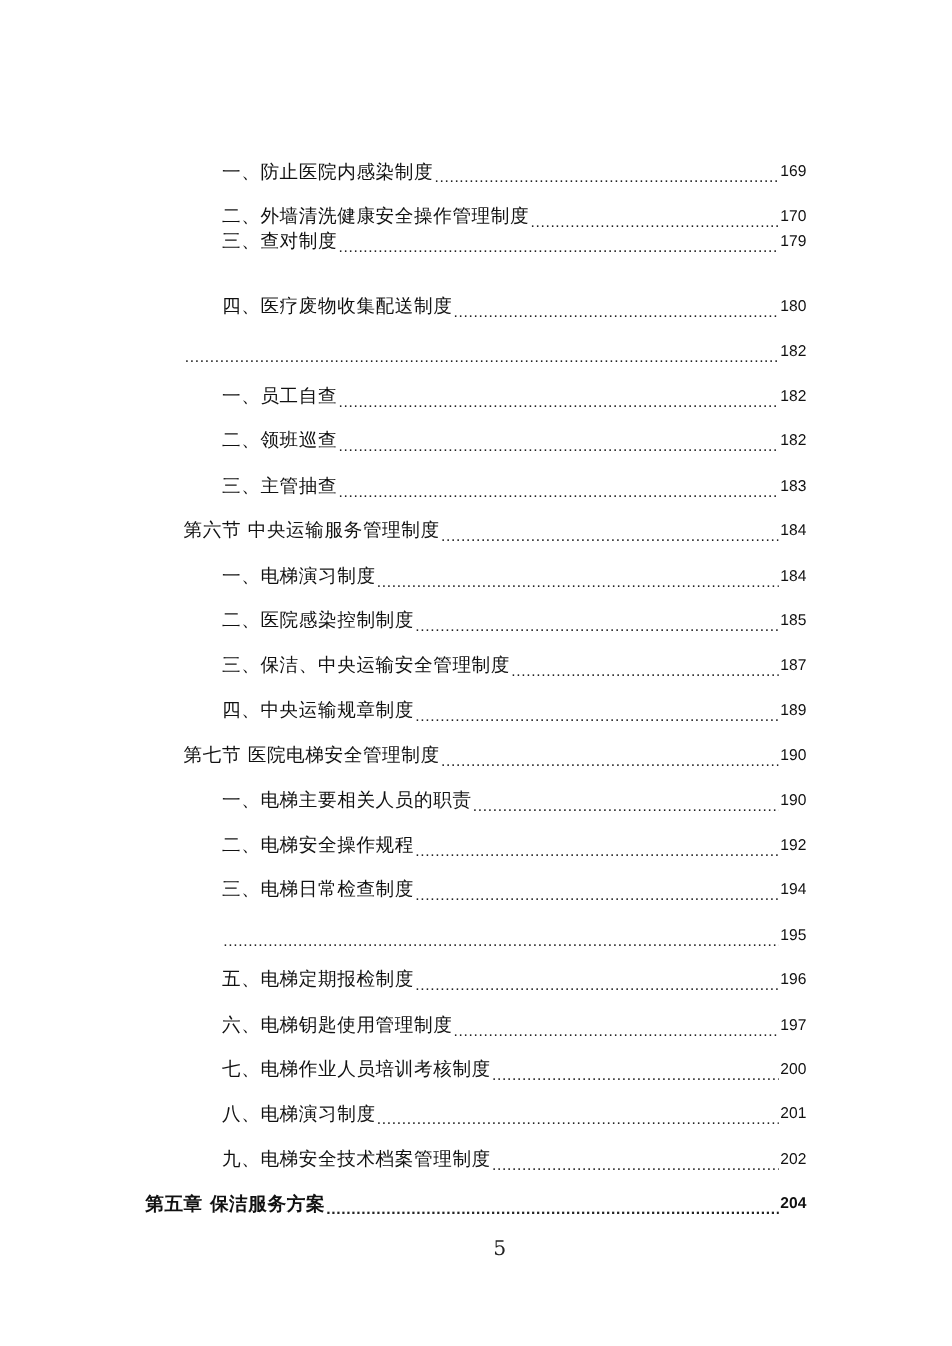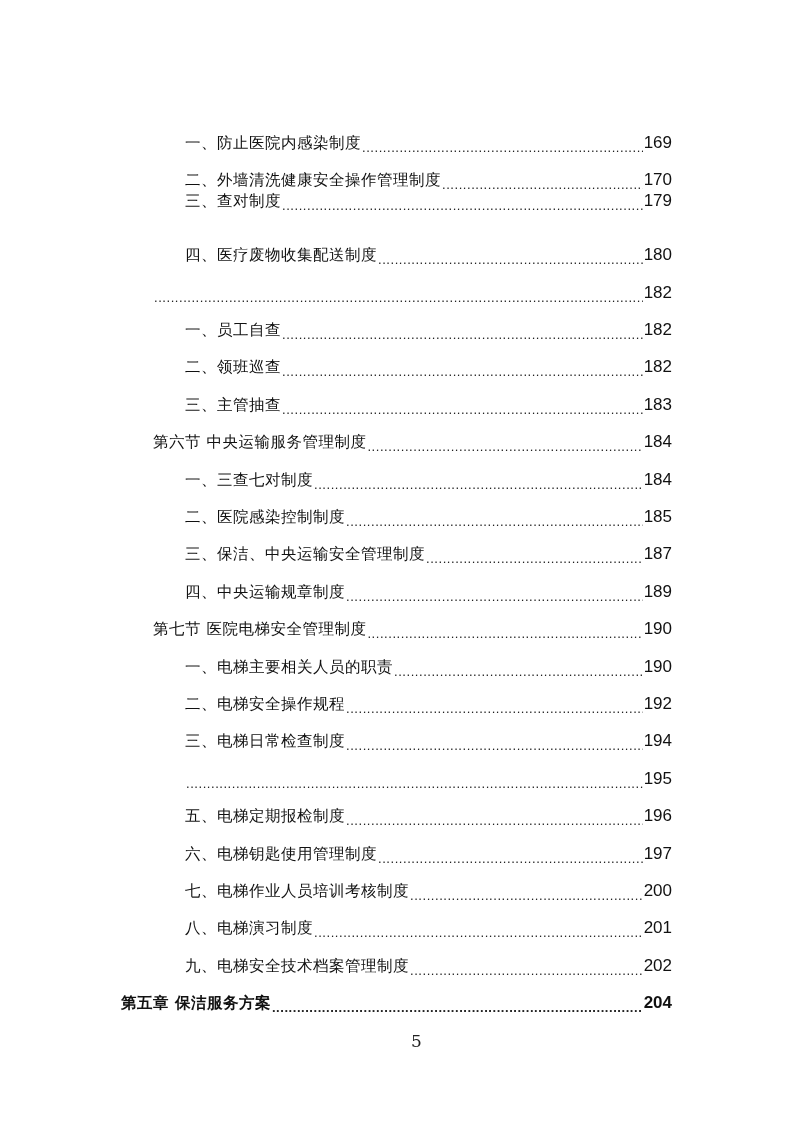--- a/index.html
+++ b/index.html
@@ -49,21 +49,21 @@
       bottom: 2px;
       line-height: 14px;
       font-family: "Liberation Sans", sans-serif;
       font-size: 13px;
       letter-spacing: 0.55px;
       color: #222;
     }
     .toc-row .page {
       flex: 0 0 auto;
       font-family: "Liberation Sans", sans-serif;
-      font-size: 17px;
+      font-size: 13px;
       text-align: right;
     }
     .lvl-chapter { left: 121px; width: 551px; font-weight: bold; }
     .lvl-chapter .page { font-weight: bold; text-align: center; }
     .lvl-chapter .leader::after { font-weight: bold; }
     .lvl-section { left: 153px; width: 519px; }
     .lvl-item { left: 185px; width: 487px; }
 
     .page-number {
       position: absolute;
@@ -120,21 +120,21 @@
     <span class="title">三、主管抽查  </span>
     <span class="leader"></span>
     <span class="page">183</span>
   </div>
   <div class="toc-row lvl-section" style="top:299.2px">
     <span class="title">第六节  中央运输服务管理制度</span>
     <span class="leader"></span>
     <span class="page">184</span>
   </div>
   <div class="toc-row lvl-item" style="top:336.6px">
-    <span class="title">一、三查七对制度</span>
+    <span class="title">一、电梯演习制度</span>
     <span class="leader"></span>
     <span class="page">184</span>
   </div>
   <div class="toc-row lvl-item" style="top:374px">
     <span class="title">二、医院感染控制制度</span>
     <span class="leader"></span>
     <span class="page">185</span>
   </div>
   <div class="toc-row lvl-item" style="top:411.4px">
     <span class="title">三、保洁、中央运输安全管理制度</span>

